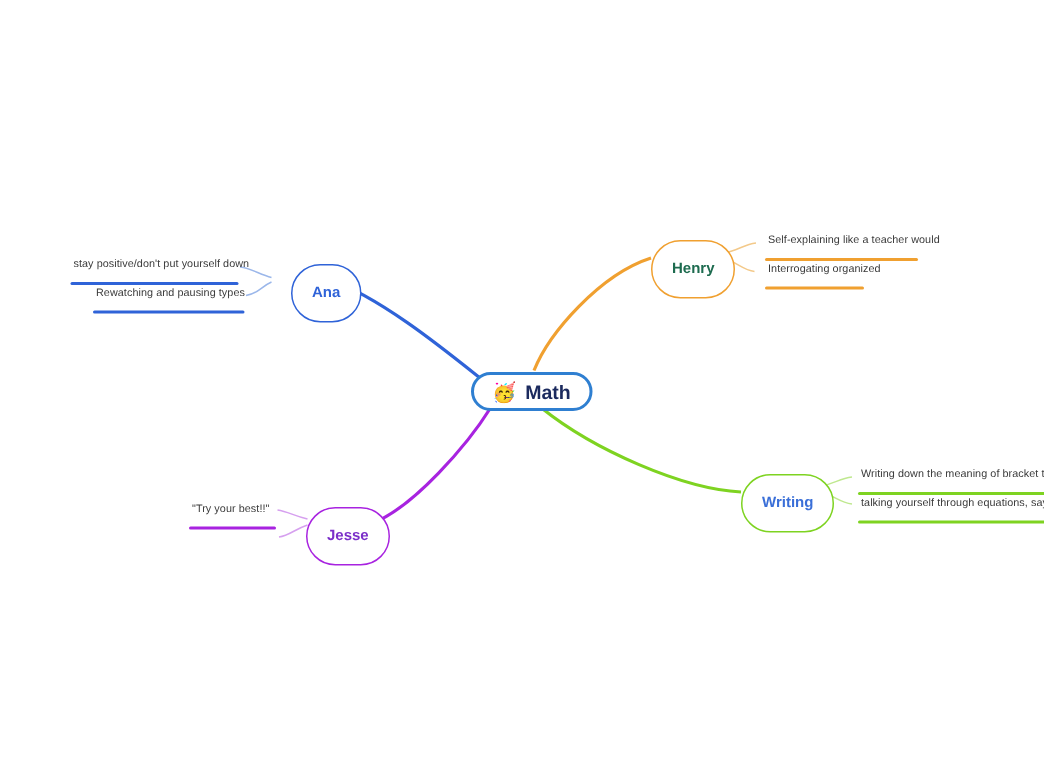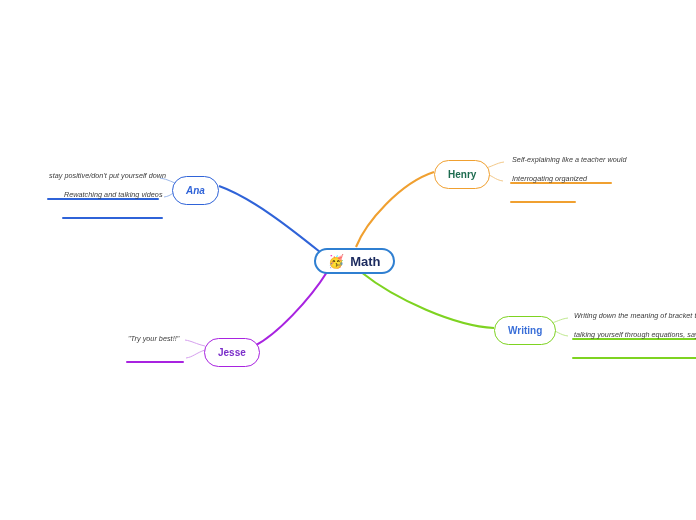--- a/index.html
+++ b/index.html
@@ -48,34 +48,33 @@
     gap: 6px;
   }
   .node-root .emoji {
     font-size: 13px;
     line-height: 1;
   }
   .node-branch {
     border-width: 1.6px;
     border-style: solid;
     font-size: 10px;
-    height: 29px;
+    height: 39px;
     padding: 12px 13px;
   }
   .leaf {
     position: absolute;
     white-space: nowrap;
     font-size: 7.2px;
     color: #3a3a3a;
     letter-spacing: 0.05px;
   }
   .leaf .leaf-text {
     display: block;
-    padding: 0 2px 18px 2px;
-    font-style: italic;
+    padding: 0 2px 8px 2px;
   }
   .leaf .leaf-bar {
     display: block;
     height: 2.2px;
     border-radius: 1px;
     width: 100%;
   }
   .leaf.rtl .leaf-text { text-align: left; }
 </style>
 </head>
@@ -104,29 +103,29 @@
 
     <path d="M 205 346 C 196 344 192 341 185 340" fill="none" stroke="#d6a0ef" stroke-width="1"></path>
     <path d="M 205 350 C 196 353 193 357 186 358" fill="none" stroke="#d6a0ef" stroke-width="1"></path>
   </svg>
 
   <div class="node node-root" style="left:314px; top:248px;">
     <span class="emoji">🥳</span>
     <span>Math</span>
   </div>
 
-  <div class="node node-branch" style="left:172px; top:176px; border-color:#2f63d8; color:#2f63d8;font-style:italic;">
+  <div class="node node-branch" style="left:194px; top:176px; border-color:#2f63d8; color:#2f63d8;">
     <span>Ana</span>
   </div>
   <div class="leaf" style="left:47px; top:171px; width:112px;">
     <span class="leaf-text">stay positive/don't put yourself down</span>
     <span class="leaf-bar" style="background:#2f63d8;"></span>
   </div>
   <div class="leaf" style="left:62px; top:190px; width:101px;">
-    <span class="leaf-text">Rewatching and talking videos</span>
+    <span class="leaf-text">Rewatching and pausing types</span>
     <span class="leaf-bar" style="background:#2f63d8;"></span>
   </div>
 
   <div class="node node-branch" style="left:434px; top:160px; border-color:#f0a030; color:#1d6b4f;">
     <span>Henry</span>
   </div>
   <div class="leaf" style="left:510px; top:155px; width:102px;">
     <span class="leaf-text">Self-explaining like a teacher would</span>
     <span class="leaf-bar" style="background:#f0a030;"></span>
   </div>

